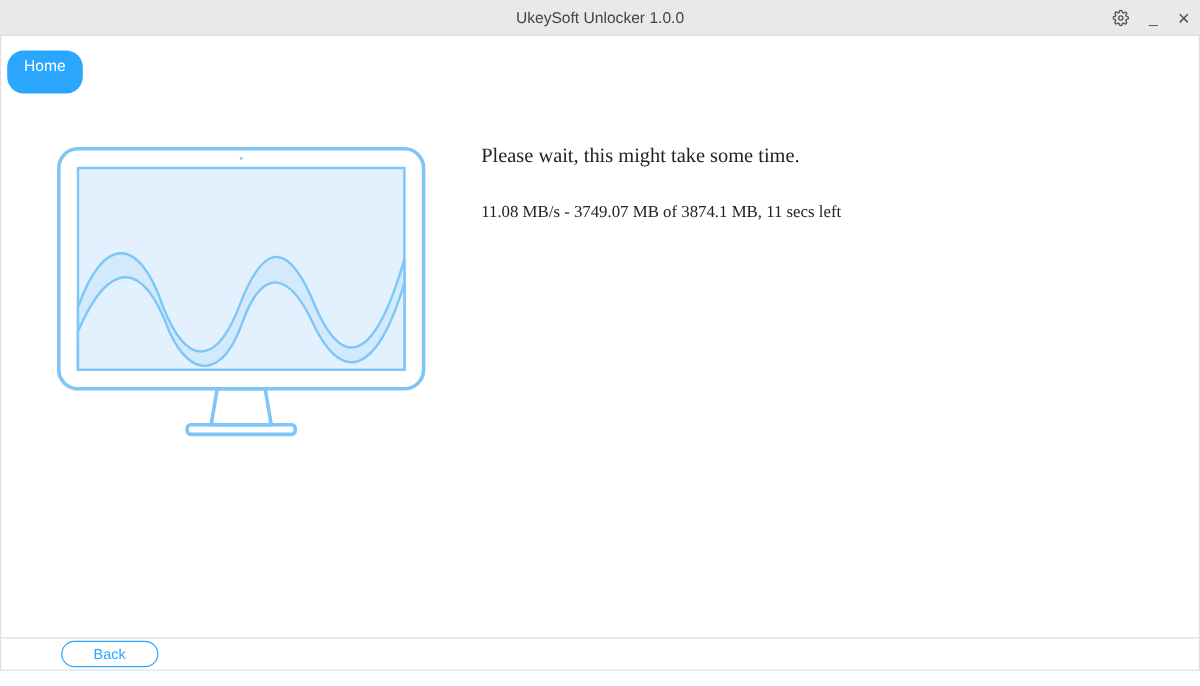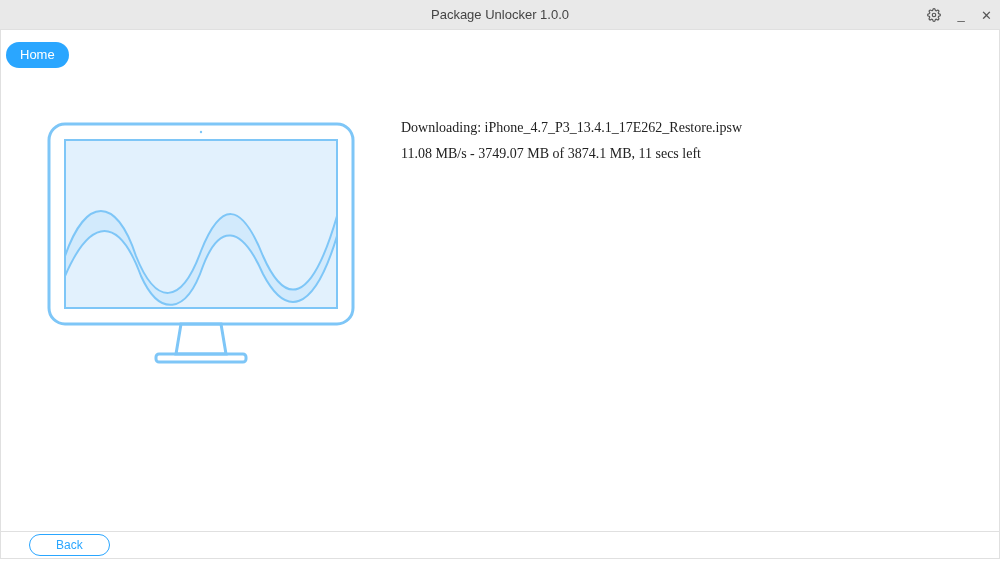--- a/index.html
+++ b/index.html
@@ -23,21 +23,21 @@
   .close { font-size: 14px; }
 
   .content {
     position: relative; width: 100%; height: 502px;
     border: 1px solid #e0e0e0; border-top: none;
     background: #fff;
   }
   .home-pill {
     position: absolute; top: 12px; left: 5px;
     background: #2aa6ff; color: #fff;
-    padding: 5px 14px 6px 14px; font-size: 13px;
+    padding: 5px 14px 16px 14px; font-size: 13px;
     border-radius: 14px; cursor: pointer;
   }
   .illustration {
     position: absolute; left: 40px; top: 86px;
     width: 320px; height: 260px;
   }
   .illustration svg { width: 100%; height: 100%; }
 
   .main-panel {
     position: absolute; left: 400px; top: 90px; right: 24px;
@@ -73,33 +73,33 @@
   .progress-stats {
     font-size: 14px; color: #222;
     font-family: Liberation Serif, serif;
   }
 
   .footer {
     width: 100%; height: 28px;
     border: 1px solid #e0e0e0; border-top: 1px solid #e0e0e0;
     margin-top: -1px;
     display: flex; align-items: center;
-    padding-left: 28px;
+    padding-left: 50px;
   }
   .back-btn {
     border: 1px solid #2aa6ff; color: #2aa6ff; background: #fff;
     padding: 3px 26px; font-size: 12px; border-radius: 14px;
     cursor: pointer;
   }
 </style>
 </head>
 <body>
 
 <div class="titlebar">
-  <div class="titlebar-title">Package Unlocker 1.0.0</div>
+  <div class="titlebar-title">UkeySoft Unlocker 1.0.0</div>
   <div class="titlebar-controls">
     <span class="gear-icon">
       <svg viewBox="0 0 24 24" fill="none" stroke="#555" stroke-width="2">
         <circle cx="12" cy="12" r="3"></circle>
         <path d="M19.4 15a1.7 1.7 0 0 0 .34 1.87l.06.06a2 2 0 1 1-2.83 2.83l-.06-.06a1.7 1.7 0 0 0-1.87-.34 1.7 1.7 0 0 0-1.03 1.56V21a2 2 0 1 1-4 0v-.09a1.7 1.7 0 0 0-1.11-1.56 1.7 1.7 0 0 0-1.87.34l-.06.06a2 2 0 1 1-2.83-2.83l.06-.06a1.7 1.7 0 0 0 .34-1.87 1.7 1.7 0 0 0-1.56-1.03H3a2 2 0 1 1 0-4h.09a1.7 1.7 0 0 0 1.56-1.11 1.7 1.7 0 0 0-.34-1.87l-.06-.06a2 2 0 1 1 2.83-2.83l.06.06a1.7 1.7 0 0 0 1.87.34H9a1.7 1.7 0 0 0 1.03-1.56V3a2 2 0 1 1 4 0v.09a1.7 1.7 0 0 0 1.03 1.56 1.7 1.7 0 0 0 1.87-.34l.06-.06a2 2 0 1 1 2.83 2.83l-.06.06a1.7 1.7 0 0 0-.34 1.87V9a1.7 1.7 0 0 0 1.56 1.03H21a2 2 0 1 1 0 4h-.09a1.7 1.7 0 0 0-1.56 1.03z"></path>
       </svg>
     </span>
     <span class="minimize">_</span>
     <span class="close">✕</span>
   </div>
@@ -132,23 +132,20 @@
                L24 160
                C 50 100, 78 100, 100 160
                C 118 200, 145 200, 162 150
                C 178 108, 200 108, 222 158
                C 244 200, 272 200, 296 120
                L296 192 Z" fill="#e2f1fd" stroke="#7ec6f7" stroke-width="2"></path>
     </svg>
   </div>
 
   <div class="main-panel">
-    <div class="download-file">
-      <span>Downloading:</span>
-      <span>iPhone_4.7_P3_13.4.1_17E262_Restore.ipsw</span>
-    </div>
+    <div class="subheading">Please wait, this might take some time.</div>
     <div class="progress-stats">11.08 MB/s - 3749.07 MB of 3874.1 MB, 11 secs left</div>
   </div>
 </div>
 
 <div class="footer">
   <button class="back-btn">Back</button>
 </div>
 
 </body></html>

